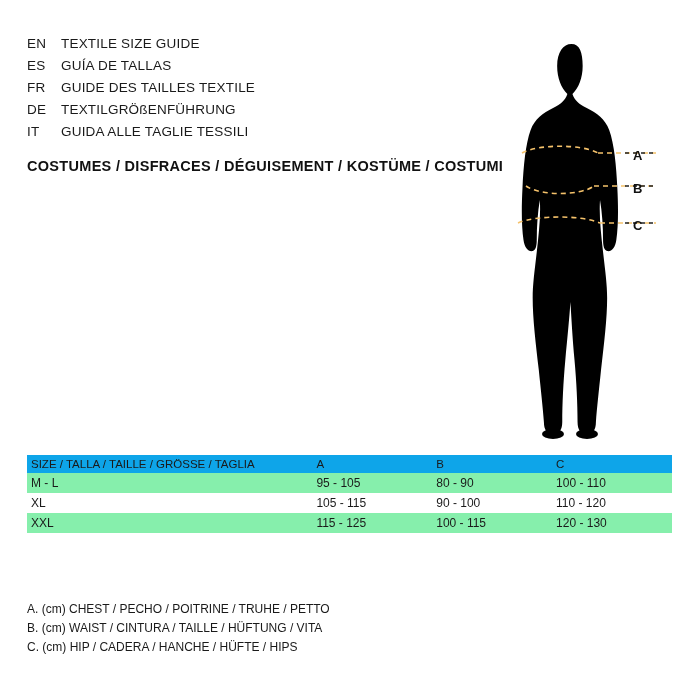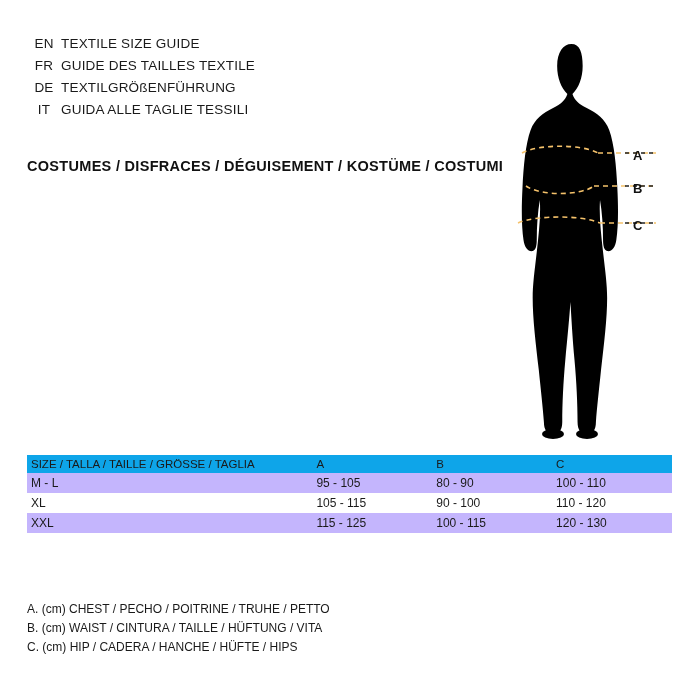--- a/index.html
+++ b/index.html
@@ -27,21 +27,20 @@
     left: 27px;
     top: 36px;
     width: 420px;
   }
   .lang-row {
     display: flex;
     align-items: baseline;
     height: 22px;
     font-size: 13.5px;
     letter-spacing: 0.2px;
-    text-align: center;
   }
   .lang-code {
     width: 34px;
     flex: 0 0 34px;
     color: #1a1a1a;
   }
   .lang-text {
     color: #1a1a1a;
   }
 
@@ -97,21 +96,21 @@
   table.size-table td {
     padding: 3px 0 3px 4px;
     color: #1a1a1a;
     white-space: nowrap;
   }
   .row-head td {
     background: #0ea5e9;
     font-size: 11.5px;
   }
   .row-alt td {
-    background: #c4b5fd;
+    background: #86efac;
   }
   .row-plain td {
     background: #ffffff;
   }
   .col-size { width: 285px; }
   .col-a { width: 120px; }
   .col-b { width: 120px; }
   .col-c { width: 120px; }
   .cell-center { text-align: left; }
 
@@ -128,20 +127,24 @@
 </style>
 </head>
 <body>
 
 <div class="page">
 
   <div class="lang-block">
     <div class="lang-row">
       <span class="lang-code">EN</span>
       <span class="lang-text">TEXTILE SIZE GUIDE</span>
+    </div>
+    <div class="lang-row">
+      <span class="lang-code">ES</span>
+      <span class="lang-text">GUÍA DE TALLAS</span>
     </div>
     <div class="lang-row">
       <span class="lang-code">FR</span>
       <span class="lang-text">GUIDE DES TAILLES TEXTILE</span>
     </div>
     <div class="lang-row">
       <span class="lang-code">DE</span>
       <span class="lang-text">TEXTILGRÖßENFÜHRUNG</span>
     </div>
     <div class="lang-row">

